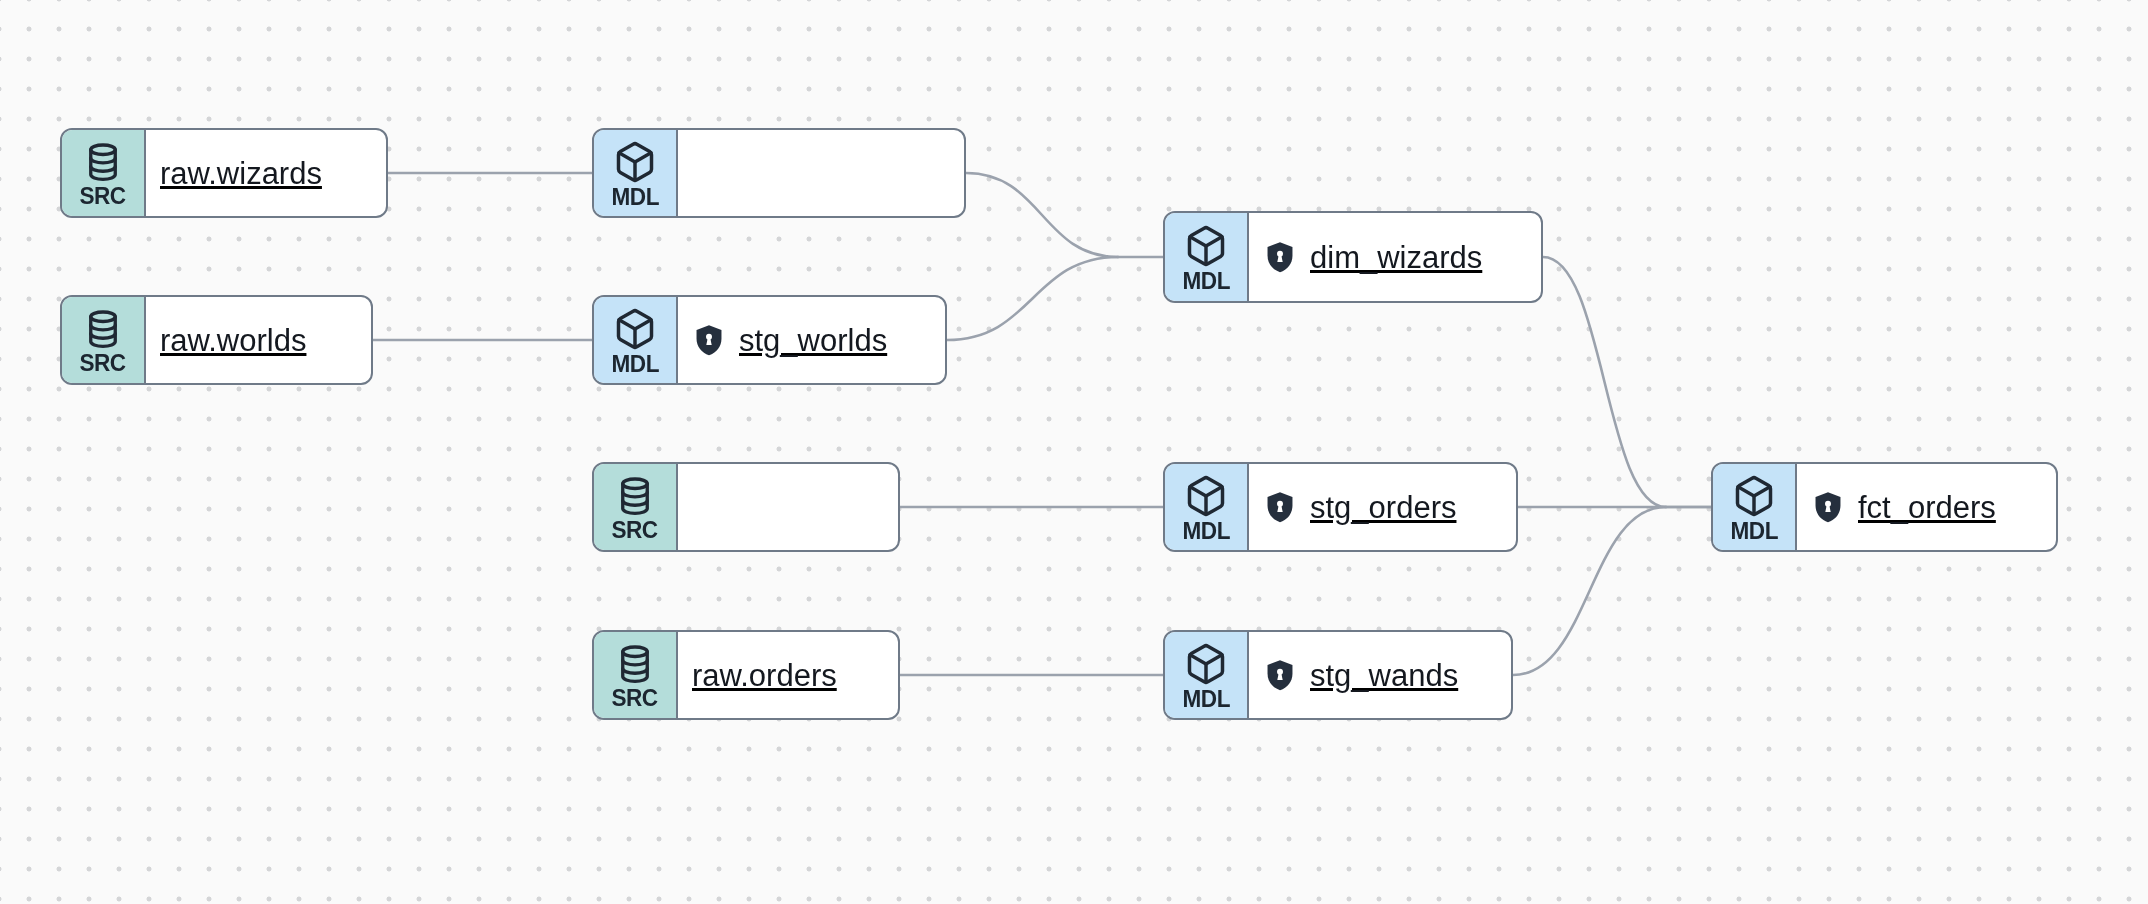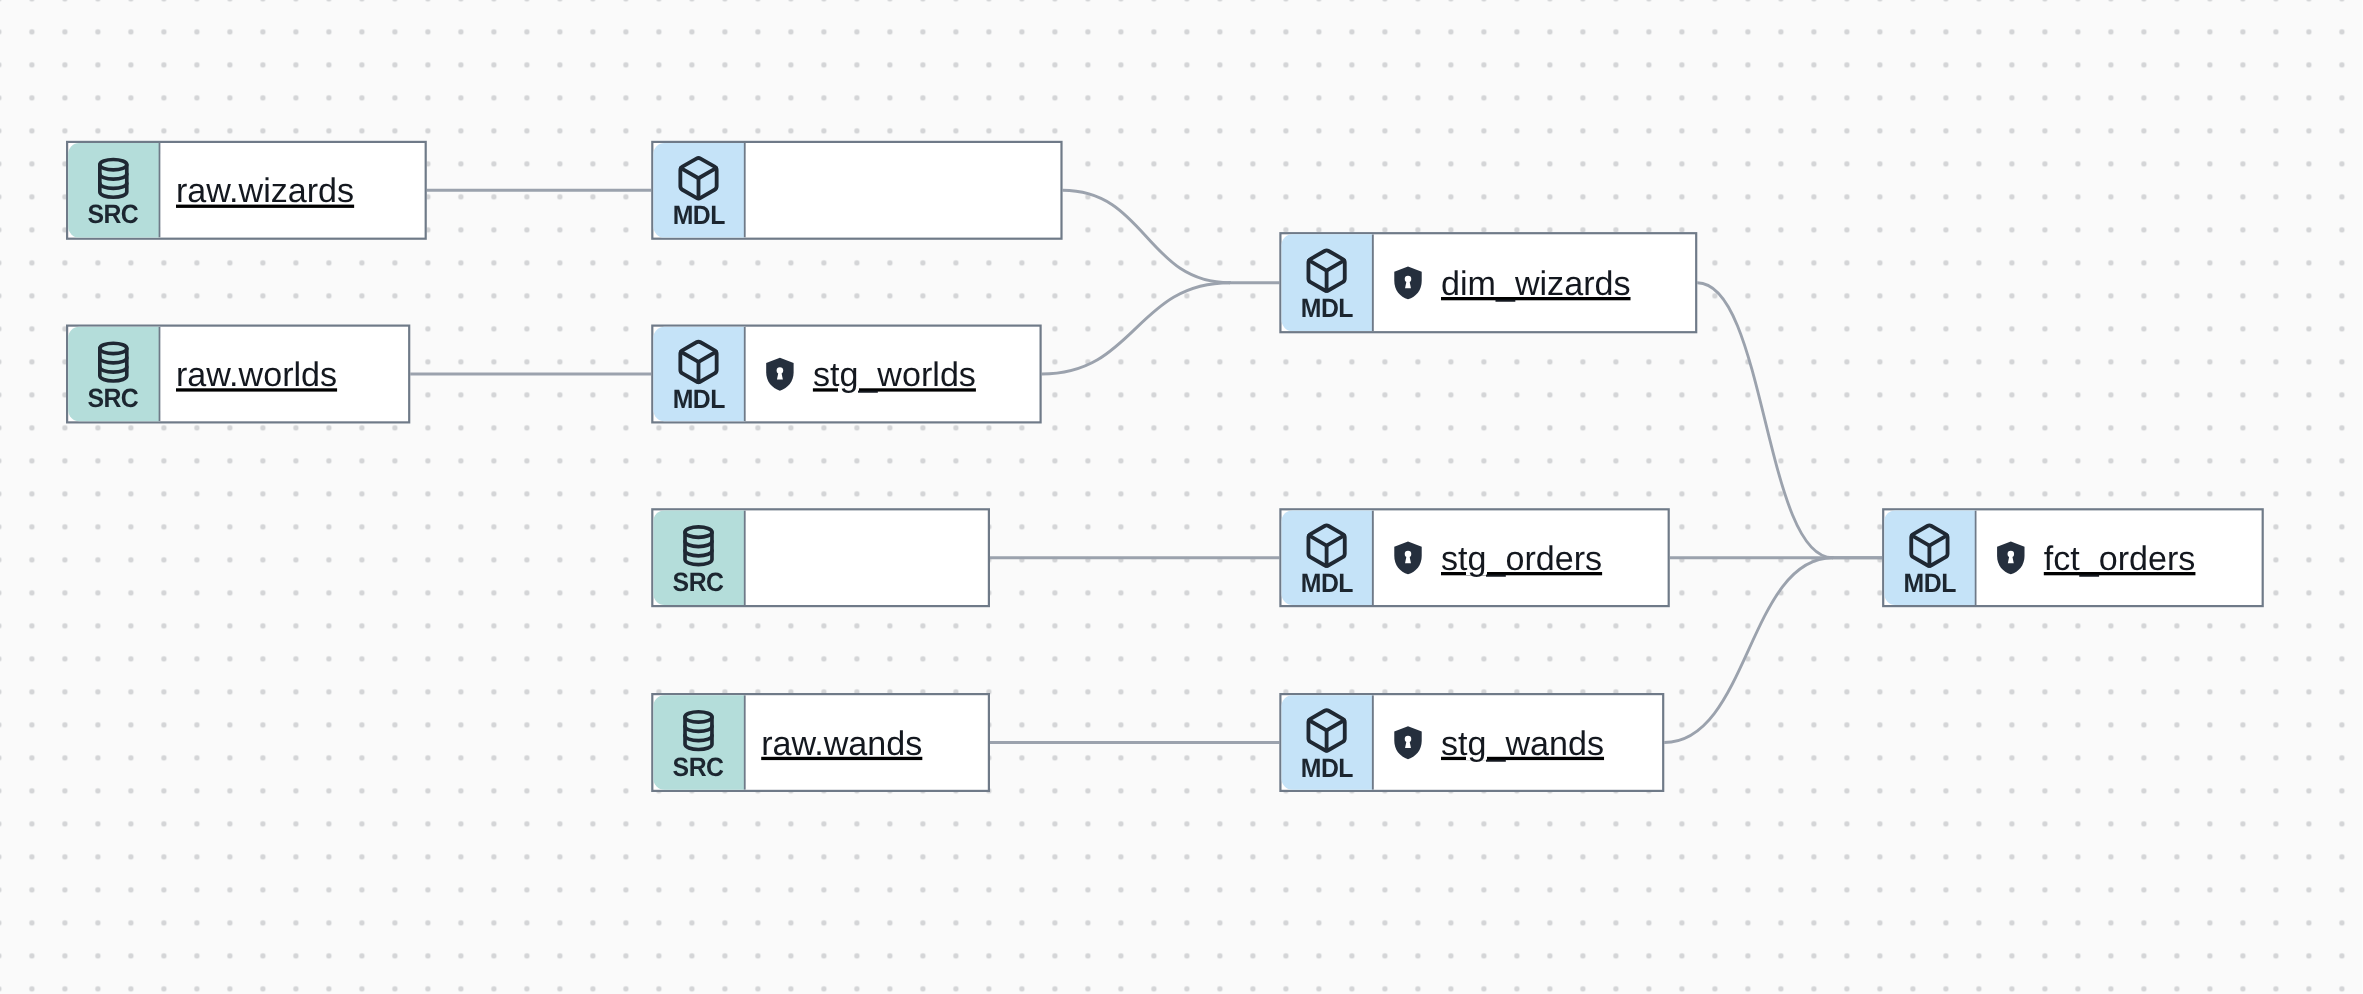--- a/index.html
+++ b/index.html
@@ -26,21 +26,21 @@
   svg.edge-layer path {
     fill: none;
     stroke-width: 2.6px;
     stroke-linecap: round;
   }
   .node {
     position: absolute;
     display: flex;
     background: #ffffff;
     border: 2px solid #6f7a88;
-    border-radius: 0;
+    border-radius: 12px;
     box-sizing: border-box;
     cursor: pointer;
   }
   .badge {
     width: 84px;
     flex: 0 0 84px;
     display: flex;
     flex-direction: column;
     align-items: center;
     justify-content: center;
@@ -203,21 +203,21 @@
         <div class="badge" style="background: rgb(180, 221, 218);">
           <svg width="42" height="42" viewBox="0 0 24 24" fill="none" stroke="#1f2833" stroke-width="1.9" stroke-linecap="round">
             <ellipse cx="12" cy="5" rx="7" ry="2.7"></ellipse>
             <path d="M5 5v14.2c0 1.5 3.13 2.7 7 2.7s7-1.2 7-2.7V5"></path>
             <path d="M19 9.8c0 1.5-3.13 2.7-7 2.7s-7-1.2-7-2.7"></path>
             <path d="M19 14.6c0 1.5-3.13 2.7-7 2.7s-7-1.2-7-2.7"></path>
           </svg>
           <span class="type-label">SRC</span>
         </div>
         <div class="body">
-          <span class="node-label">raw.wands</span>
+          <span class="node-label">raw.orders</span>
         </div>
       </div>
       <div class="node" style="left: 1163px; top: 630px; width: 350px; height: 90px;">
         <div class="badge" style="background: rgb(197, 227, 248);">
           <svg width="44" height="44" viewBox="0 0 24 24" fill="none" stroke="#1f2833" stroke-width="1.9" stroke-linecap="round" stroke-linejoin="round">
             <path d="M21 16V8a2 2 0 0 0-1-1.73l-7-4a2 2 0 0 0-2 0l-7 4A2 2 0 0 0 3 8v8a2 2 0 0 0 1 1.73l7 4a2 2 0 0 0 2 0l7-4A2 2 0 0 0 21 16z"></path>
             <polyline points="3.27 6.96 12 12.01 20.73 6.96"></polyline>
             <line x1="12" y1="22.08" x2="12" y2="12"></line>
           </svg>
           <span class="type-label">MDL</span>

